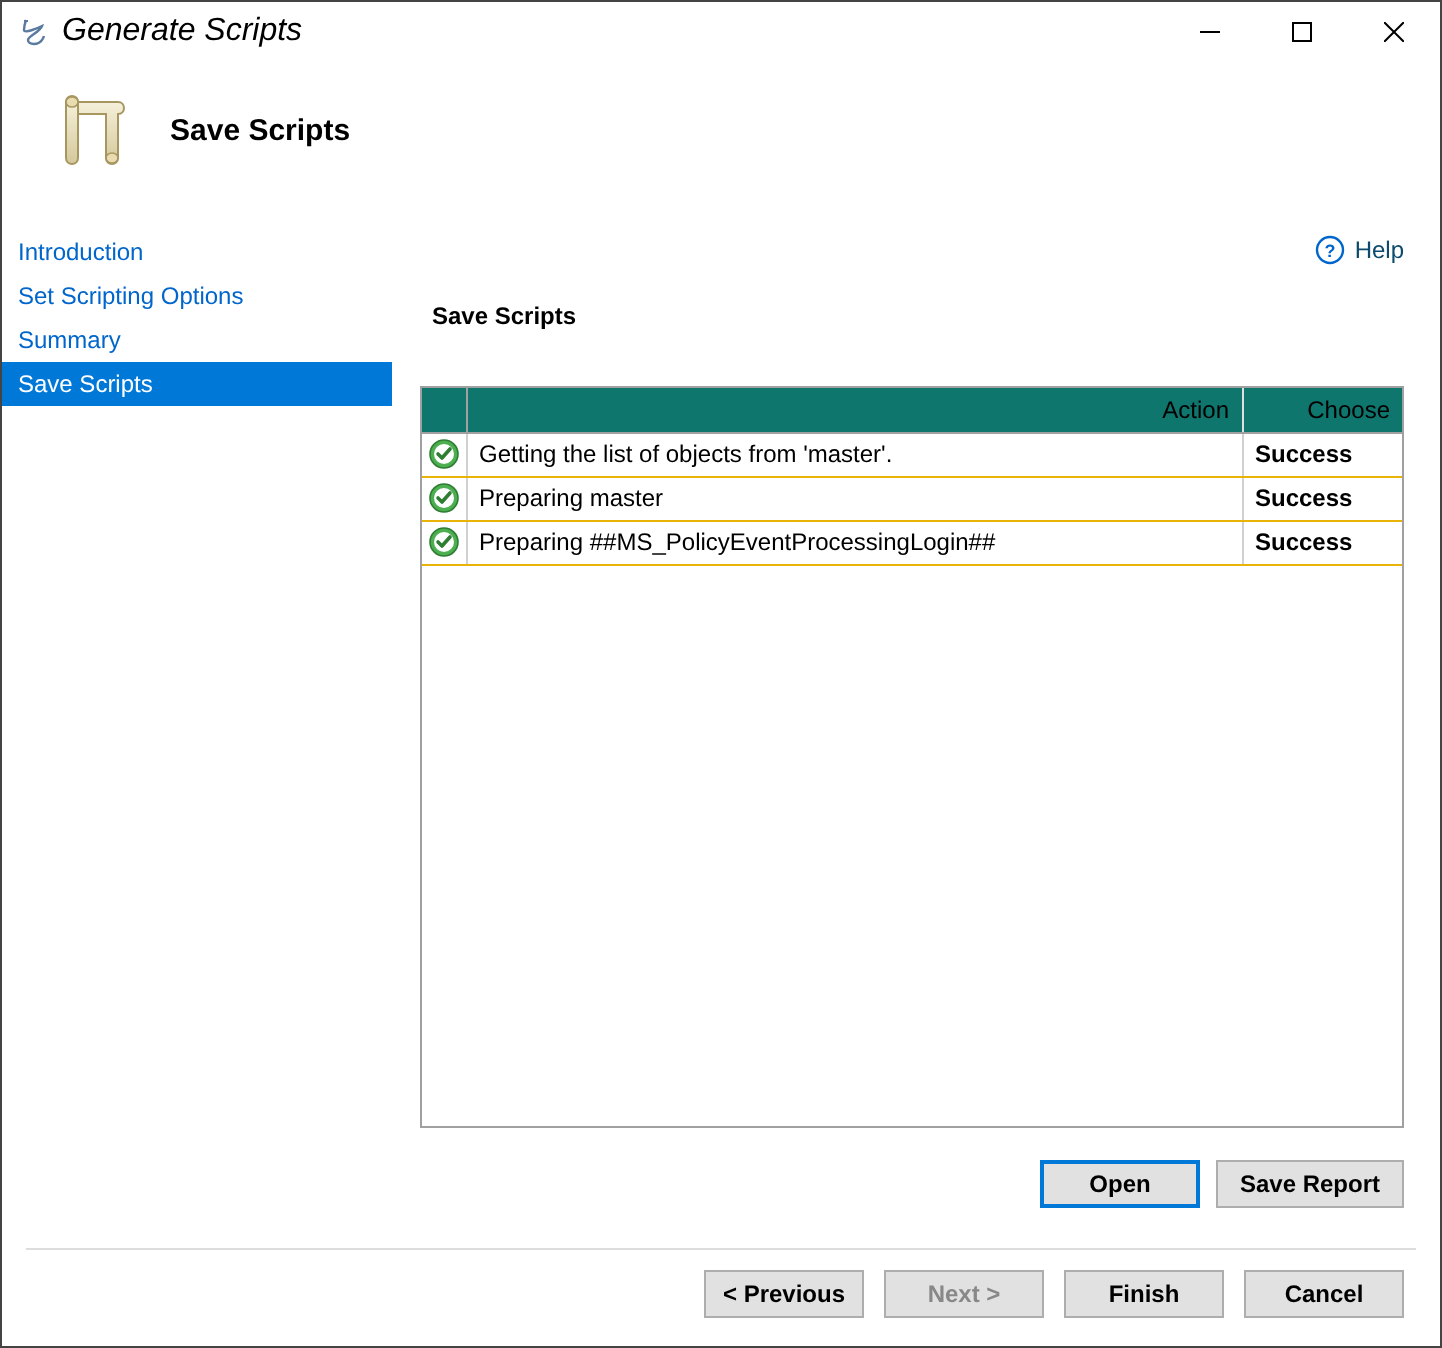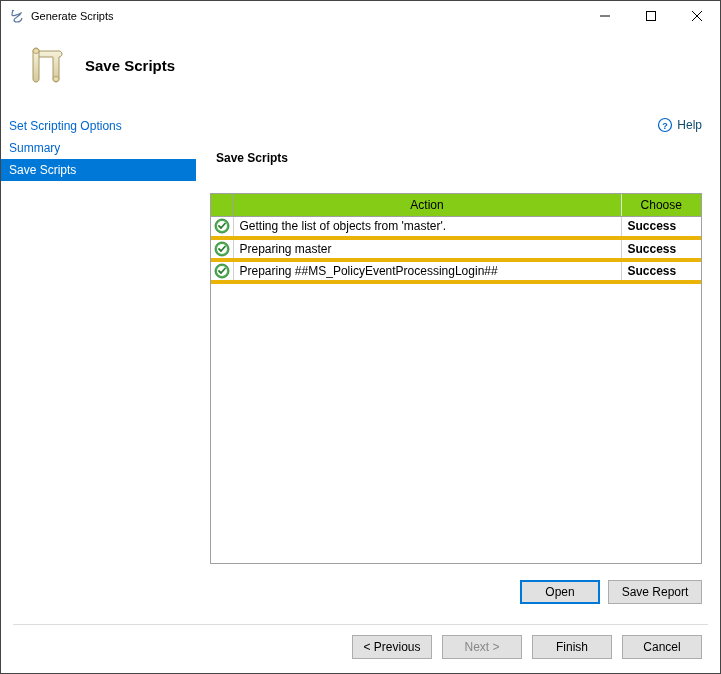--- a/index.html
+++ b/index.html
@@ -1,46 +1,46 @@
 <!DOCTYPE html>
 <html><head>
   <meta charset="utf-8">
   <style>
     * { margin: 0; padding: 0; box-sizing: border-box; font-family: "Segoe UI", Tahoma, Arial, sans-serif; }
     html, body { width: 721px; height: 674px; background: #fff; overflow: hidden; }
     .window { width: 721px; height: 674px; border: 1px solid #444; display: flex; flex-direction: column; background: #fff; }
     .titlebar { height: 30px; display: flex; align-items: center; justify-content: space-between; padding: 0 0 0 8px; border-bottom: 1px solid transparent; }
     .titlebar-left { display: flex; align-items: center; gap: 6px; }
     .app-icon { width: 16px; height: 16px; }
-    .titlebar-title { font-size: 11px; color: #000; }
+    .titlebar-title { font-size: 16px; color: #000; font-style: italic; }
     .window-controls { display: flex; }
     .win-btn { width: 46px; height: 30px; display: flex; align-items: center; justify-content: center; font-size: 10px; background: transparent; border: none; cursor: pointer; }
     .win-btn svg { pointer-events: none; }
     .header { display: flex; align-items: center; padding: 10px 20px 20px 20px; gap: 16px; }
     .header-icon { width: 48px; height: 48px; }
     .header-title { font-size: 15px; font-weight: bold; color: #000; }
     .body { flex: 1; display: flex; min-height: 0; }
     .sidebar { width: 195px; padding: 6px 0; }
     .sidebar-item { padding: 4px 8px; font-size: 12px; color: #0066cc; cursor: pointer; }
     .sidebar-item.active { background: #0078d7; color: #fff; }
     .content { flex: 1; display: flex; flex-direction: column; padding: 8px 18px 8px 14px; min-height: 0; }
     .help-row { display: flex; justify-content: flex-end; align-items: center; gap: 4px; padding-bottom: 18px; }
     .help-link { font-size: 12px; color: #0c4a6e; cursor: pointer; }
     .help-icon { width: 16px; height: 16px; }
     .section-title { font-size: 12px; font-weight: bold; color: #000; margin-bottom: 28px; padding-left: 6px; }
     .table-wrap { border: 1px solid #a0a0a0; flex: 1; overflow: auto; background: #fff; }
     table { width: 100%; border-collapse: collapse; font-size: 12px; }
-    thead th { text-align: center; font-weight: normal; background: #84cc16; border-bottom: 1px solid #a0a0a0; border-right: 1px solid #e0e0e0; padding: 3px 6px; height: 22px; }
+    thead th { text-align: right; font-weight: normal; background: #0f766e; border-bottom: 1px solid #a0a0a0; border-right: 1px solid #e0e0e0; padding: 3px 6px; height: 22px; }
     thead th:first-child { width: 22px; border-right: 1px solid #a0a0a0; padding: 0; }
     thead th:last-child { width: 80px; border-right: none; }
-    tbody td { border-bottom: 4px solid #eab308; border-right: 1px solid #d0d0d0; padding: 2px 6px; height: 22px; vertical-align: middle; margin-top: 33px; }
+    tbody td { border-bottom: 1px solid #eab308; border-right: 1px solid #d0d0d0; padding: 2px 6px; height: 22px; vertical-align: middle; margin-top: 33px; }
     tbody td:first-child { width: 22px; text-align: center; padding: 0; }
     tbody td:last-child { border-right: none; font-weight: bold; }
     .row-actions { display: flex; justify-content: flex-end; gap: 8px; padding: 16px 0 6px 0; }
-    .btn { min-width: 80px; height: 24px; font-size: 12px; background: #e1e1e1; border: 1px solid #adadad; cursor: pointer; }
+    .btn { min-width: 80px; height: 24px; font-size: 12px; background: #e1e1e1; border: 1px solid #adadad; cursor: pointer; font-weight: bold; }
     .btn.default { border: 2px solid #0078d7; background: #e1e1e1; }
     .btn:disabled { color: #888; cursor: default; }
     .btn.wide { min-width: 94px; }
     .footer-divider { height: 1px; background: #ddd; margin: 6px 12px 0 12px; }
     .footer { display: flex; justify-content: flex-end; gap: 10px; padding: 10px 18px 14px 18px; }
     .status-icon { width: 16px; height: 16px; display: inline-block; vertical-align: middle; }
   </style>
 </head>
 <body>
 
@@ -89,20 +89,21 @@
         <ellipse cx="15" cy="10" rx="3" ry="2.5" fill="#e8dcb0" stroke="#a89660" stroke-width="0.8"></ellipse>
         <ellipse cx="35" cy="38" rx="3" ry="2.5" fill="#e8dcb0" stroke="#a89660" stroke-width="0.8"></ellipse>
       </svg>
     </span>
     <div class="header-title">Save Scripts</div>
   </div>
 
   <div class="body">
 
     <div class="sidebar">
+      <div class="sidebar-item"><span>Introduction</span></div>
       <div class="sidebar-item"><span>Set Scripting Options</span></div>
       <div class="sidebar-item"><span>Summary</span></div>
       <div class="sidebar-item active"><span>Save Scripts</span></div>
     </div>
 
     <div class="content">
 
       <div class="help-row">
         <span class="help-icon">
           <svg viewBox="0 0 16 16" width="16" height="16">

